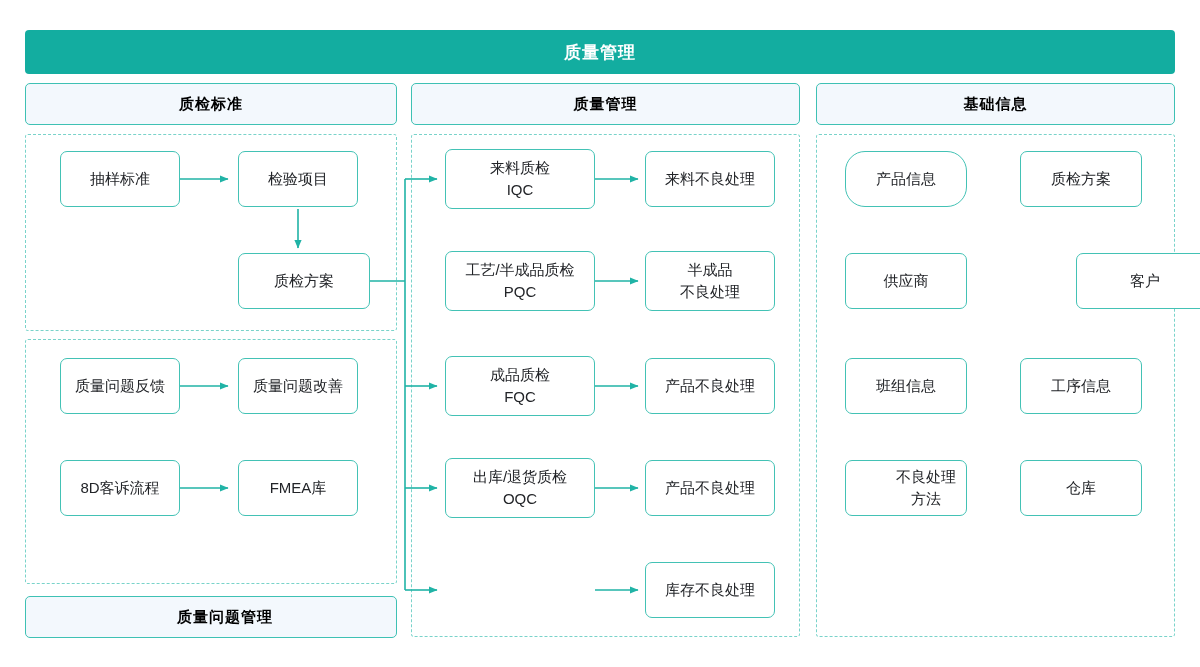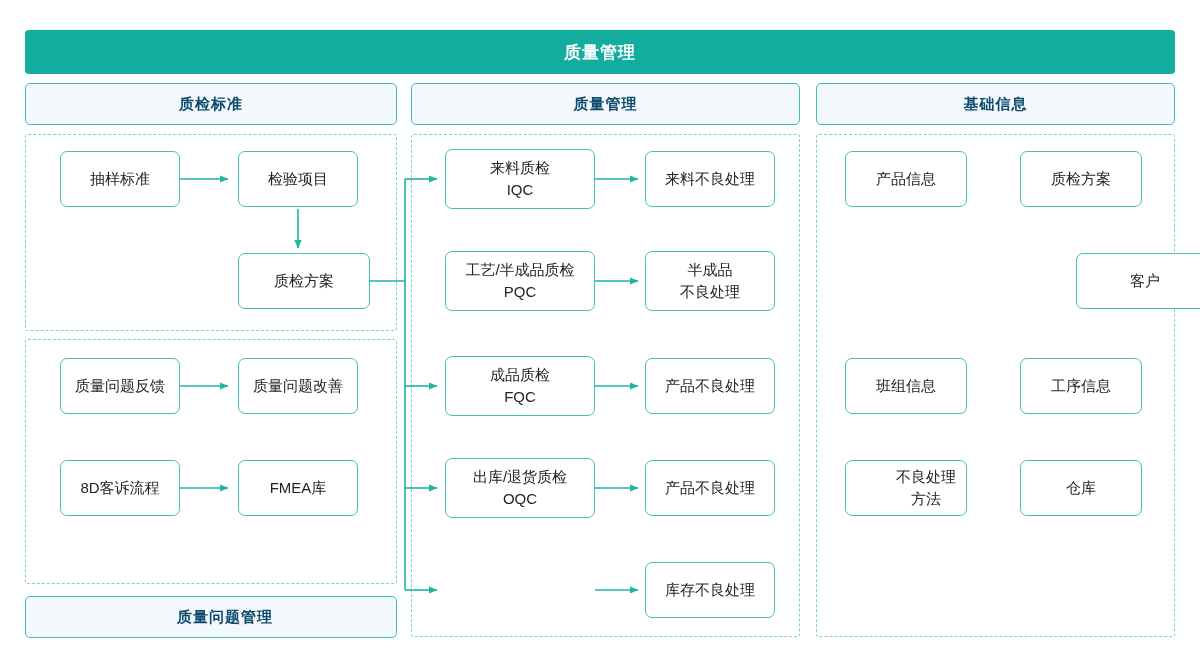--- a/index.html
+++ b/index.html
@@ -39,21 +39,21 @@
   
   .panel-head {
     position: absolute;
     height: 42px;
     background: #f3f8fd;
     border: 1.5px solid #3ec1b4;
     border-radius: 5px;
     display: flex;
     align-items: center;
     justify-content: center;
-    color: #0c4a6e;
+    color: #000000;
     font-size: 15px;
     font-weight: bold;
     letter-spacing: 1px;
     box-sizing: border-box;
   }
   
   .group {
     position: absolute;
     border: 1.5px dashed #79d3ca;
     border-radius: 3px;
@@ -172,23 +172,24 @@
   <div class="node" style="left:445px; top:356px; width:150px; height:60px;">成品质检
 FQC</div>
   <div class="node" style="left:645px; top:358px; width:130px; height:56px;">产品不良处理</div>
 
   <div class="node" style="left:445px; top:458px; width:150px; height:60px;">出库/退货质检
 OQC</div>
   <div class="node" style="left:645px; top:460px; width:130px; height:56px;">产品不良处理</div>
 
   <div class="node" style="left:645px; top:562px; width:130px; height:56px;">库存不良处理</div>
 
-  <div class="node" style="left:845px; top:151px; width:122px; height:56px;">产品信息</div>
+  <div class="node" style="left:845px; top:151px; width:122px; height:56px;border-radius:20px;">产品信息</div>
   <div class="node" style="left:1020px; top:151px; width:122px; height:56px;">质检方案</div>
 
+  <div class="node" style="left:845px; top:253px; width:122px; height:56px;">供应商</div>
   <div class="node" style="left:1076px; top:253px; width:138px; height:56px;">客户</div>
 
   <div class="node" style="left:845px; top:358px; width:122px; height:56px;">班组信息</div>
   <div class="node" style="left:1020px; top:358px; width:122px; height:56px;">工序信息</div>
 
   <div class="node" style="left:845px; top:460px; width:122px; height:56px;padding-left:44px;">不良处理方法</div>
   <div class="node" style="left:1020px; top:460px; width:122px; height:56px;">仓库</div>
 
 </div>
 

